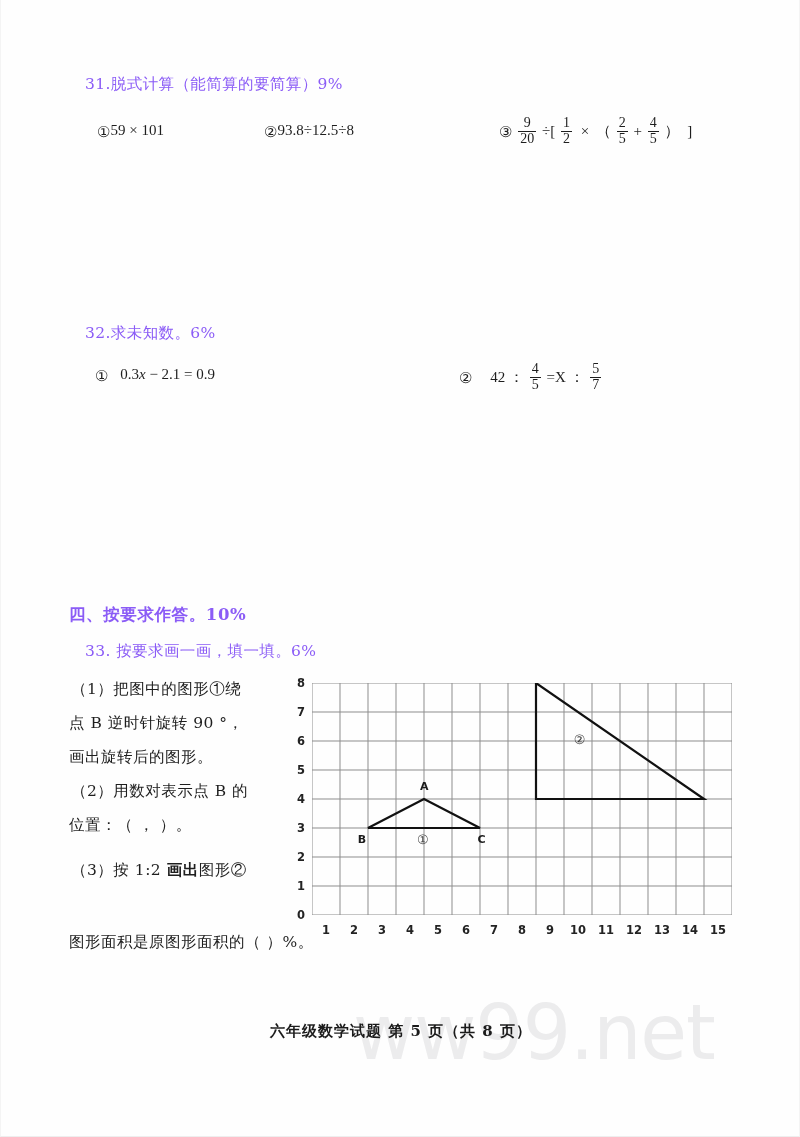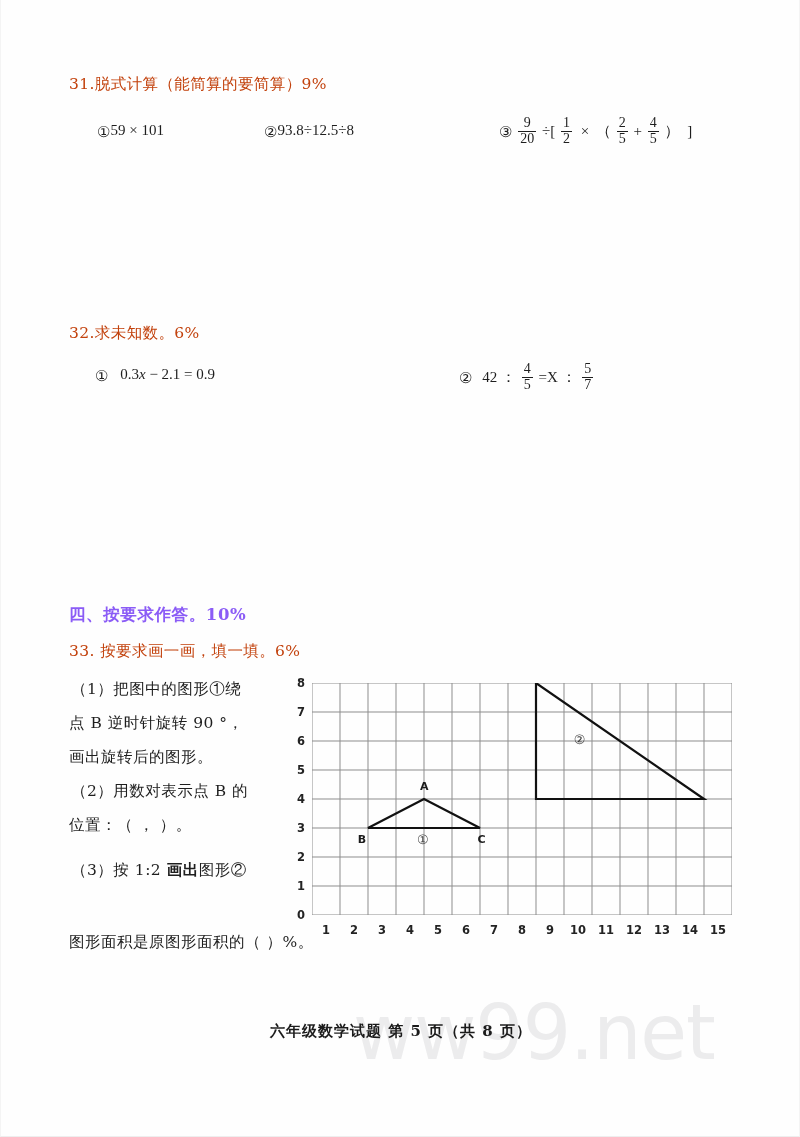--- a/index.html
+++ b/index.html
@@ -41,21 +41,22 @@
     user-select: none;
   }
 
   
   .cn { font-family: "DejaVu Serif", "Liberation Serif", serif; }
   .q-head {
     position: absolute;
     font-size: 15.5px;
     letter-spacing: 0.4px;
     white-space: nowrap;
-    color: #c2410c;
+    color: #8b5cf6;
+    margin-left: 16px;
   }
   .sec-head {
     position: absolute;
     font-size: 16.5px;
     font-weight: 700;
     letter-spacing: 0.6px;
     white-space: nowrap;
     color: #8b5cf6;
     text-align: right;
   }
@@ -185,21 +186,21 @@
 
   <div class="q-head cn" style="left:68px; top:323px;">32.求未知数。6%</div>
 
   <div class="expr" style="left:94px; top:366px;">
     <span class="circ-num">①</span>
     <span style="margin-left:8px;">0.3</span><span class="ital">x</span><span> − 2.1 = 0.9</span>
   </div>
 
   <div class="expr" style="left:458px; top:363px;">
     <span class="circ-num">②</span>
-    <span style="margin-left:6px;">42 ：</span>
+    <span style="margin-left:14px;">42 ：</span>
     <span class="frac">
       <span class="num">4</span>
       <span class="den">5</span>
     </span>
     <span>=X ：</span>
     <span class="frac">
       <span class="num">5</span>
       <span class="den">7</span>
     </span>
   </div>

